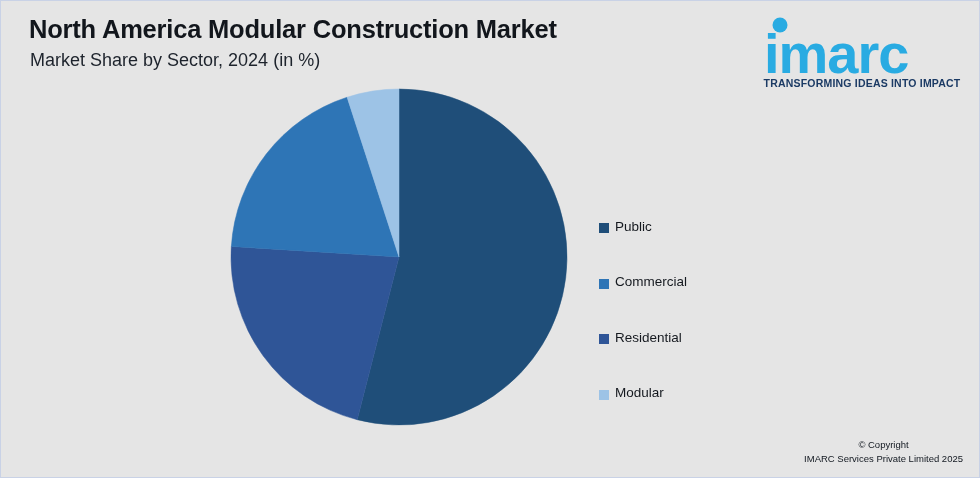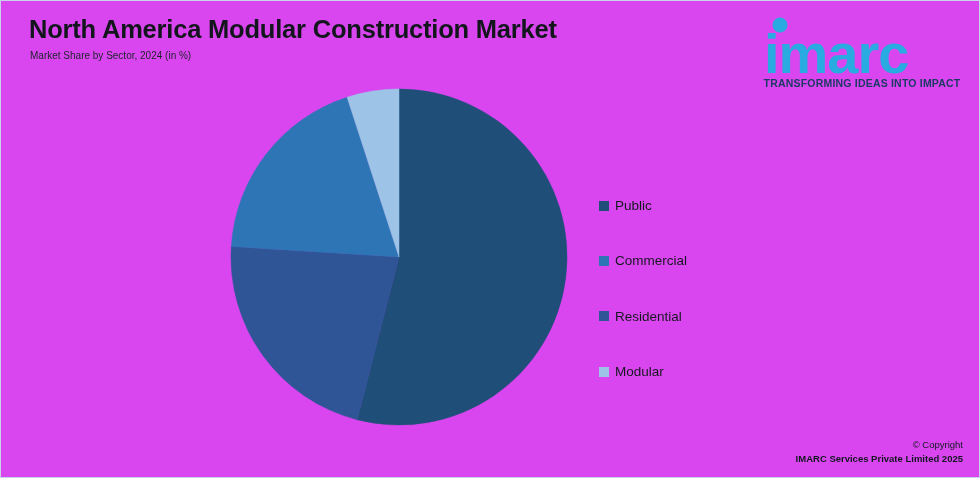--- a/index.html
+++ b/index.html
@@ -33,21 +33,21 @@
     font-size: 25.5px;
     font-weight: bold;
     color: #12161c;
     letter-spacing: -0.2px;
     white-space: nowrap;
   }
   #chart-subtitle {
     position: absolute;
     left: 29px;
     top: 49px;
-    font-size: 10px;
+    font-size: 18px;
     font-weight: normal;
     color: #1d232c;
     white-space: nowrap;
   }
 
   
   #brand-logo {
     position: absolute;
     right: 14px;
     top: 12px;
@@ -78,53 +78,53 @@
 
   
   #chart-legend {
     position: absolute;
     left: 598px;
     top: 177px;
     width: 200px;
   }
   .legend-item {
     display: flex;
-    align-items: center;
+    align-items: flex-end;
     height: 55.4px;
   }
   .legend-swatch {
     width: 10px;
     height: 10px;
     flex: 0 0 10px;
     margin-right: 6px;
   }
   .legend-label {
     font-size: 13.5px;
     color: #15191f;
     line-height: 1;
     white-space: nowrap;
   }
 
   
   #copyright-block {
     position: absolute;
     right: 16px;
     bottom: 10px;
-    text-align: right;
+    text-align: center;
     font-size: 9.5px;
     color: #121820;
     line-height: 1.55;
   }
   #copyright-line-1 { display: block; }
-  #copyright-line-2 { display: block; font-weight: bold; }
+  #copyright-line-2 { display: block; }
 </style>
 </head>
 <body>
 
-<div id="infographic" style="background: #d946ef; border-color: rgb(201, 210, 230);">
+<div id="infographic" style="background: #e5e5e5; border-color: rgb(201, 210, 230);">
 
   <div id="chart-title">North America Modular Construction Market</div>
 
   <div id="chart-subtitle">Market Share by Sector, 2024 (in %)</div>
 
   <div id="brand-logo">
     <svg viewBox="0 0 206 78" xmlns="http://www.w3.org/2000/svg" aria-hidden="true">
 
       <circle id="logo-dot" cx="21" cy="12" r="7.5" fill="#29ABE2"></circle>
       <text id="logo-wordmark" x="5" y="60" font-family="'Liberation Sans', sans-serif" font-size="56" font-weight="bold" letter-spacing="-1" fill="#29ABE2">imarc</text>

